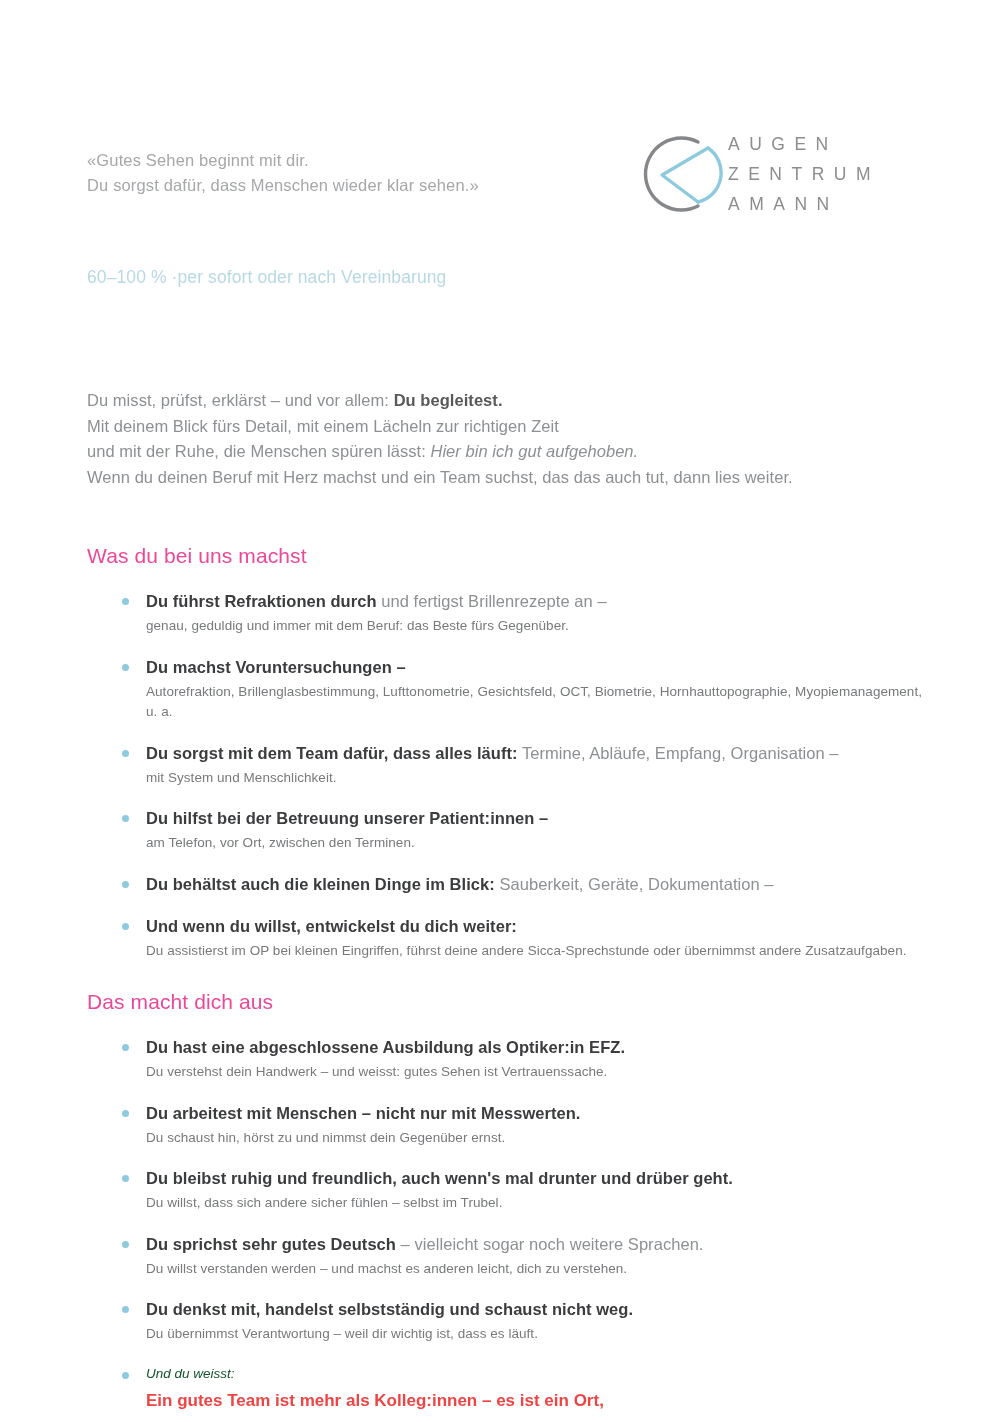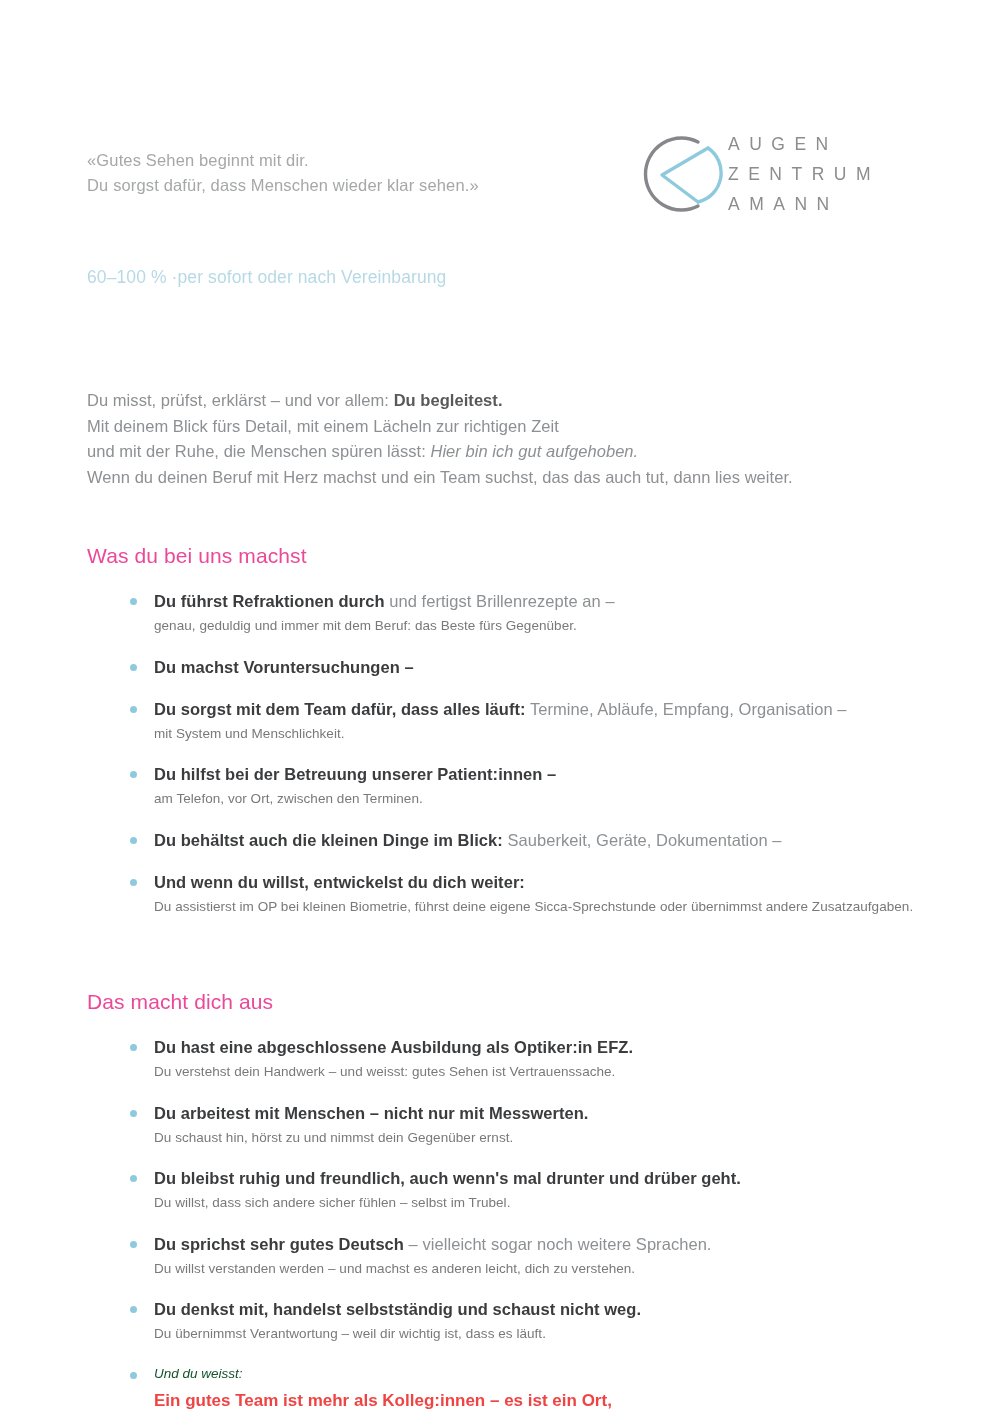--- a/index.html
+++ b/index.html
@@ -121,21 +121,21 @@
     font-size: 21px;
     line-height: 32px;
     font-weight: 400;
     color: #ec4899;
     margin: 0 0 18px 0;
     letter-spacing: 0.1px;
   }
 
   .bullets {
     list-style: none;
-    margin: 8px;
+    margin: 0;
     padding: 0;
   }
   .bullet {
     position: relative;
     padding-left: 59px;
     margin-bottom: 19px;
   }
   .bullet:last-child { margin-bottom: 0; }
 
   .bullet-dot {
@@ -228,39 +228,40 @@
     <h2 class="section-heading">Was du bei uns machst</h2>
     <ul class="bullets">
       <li class="bullet">
         <span class="bullet-dot"></span>
         <span class="bullet-main"><span class="strong">Du führst Refraktionen durch</span><span> und fertigst Brillenrezepte an –</span></span>
         <span class="bullet-sub">genau, geduldig und immer mit dem Beruf: das Beste fürs Gegenüber.</span>
       </li>
       <li class="bullet">
         <span class="bullet-dot"></span>
         <span class="bullet-main"><span class="strong">Du machst Voruntersuchungen –</span><span></span></span>
+        <span class="bullet-sub">Autorefraktion, Brillenglasbestimmung, Lufttonometrie, Gesichtsfeld, OCT, Biometrie, Hornhauttopographie, Myopiemanagement, u. a.</span>
       </li>
       <li class="bullet">
         <span class="bullet-dot"></span>
         <span class="bullet-main"><span class="strong">Du sorgst mit dem Team dafür, dass alles läuft:</span><span> Termine, Abläufe, Empfang, Organisation –</span></span>
         <span class="bullet-sub">mit System und Menschlichkeit.</span>
       </li>
       <li class="bullet">
         <span class="bullet-dot"></span>
         <span class="bullet-main"><span class="strong">Du hilfst bei der Betreuung unserer Patient:innen –</span><span></span></span>
         <span class="bullet-sub">am Telefon, vor Ort, zwischen den Terminen.</span>
       </li>
       <li class="bullet">
         <span class="bullet-dot"></span>
         <span class="bullet-main"><span class="strong">Du behältst auch die kleinen Dinge im Blick:</span><span> Sauberkeit, Geräte, Dokumentation –</span></span>
       </li>
       <li class="bullet">
         <span class="bullet-dot"></span>
         <span class="bullet-main"><span class="strong">Und wenn du willst, entwickelst du dich weiter:</span><span></span></span>
-        <span class="bullet-sub">Du assistierst im OP bei kleinen Biometrie, führst deine eigene Sicca-Sprechstunde oder übernimmst andere Zusatzaufgaben.</span>
+        <span class="bullet-sub">Du assistierst im OP bei kleinen Eingriffen, führst deine andere Sicca-Sprechstunde oder übernimmst andere Zusatzaufgaben.</span>
       </li>
     </ul>
   </div>
 
   <div class="section section-2">
     <h2 class="section-heading">Das macht dich aus</h2>
     <ul class="bullets">
       <li class="bullet">
         <span class="bullet-dot"></span>
         <span class="bullet-main"><span class="strong">Du hast eine abgeschlossene Ausbildung als Optiker:in EFZ.</span><span></span></span>

